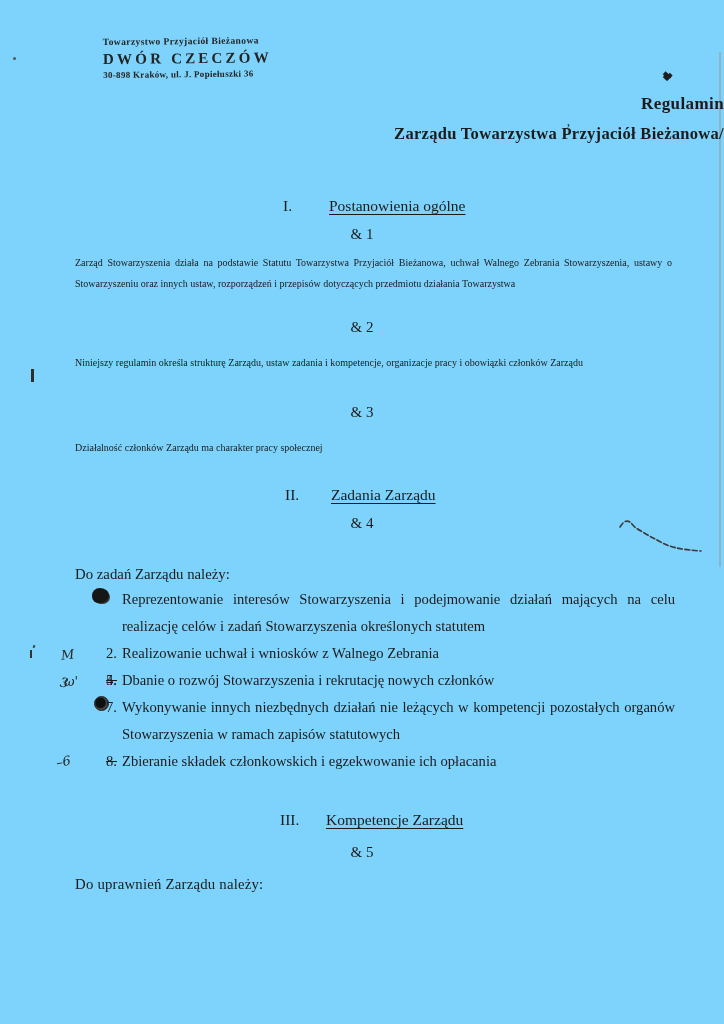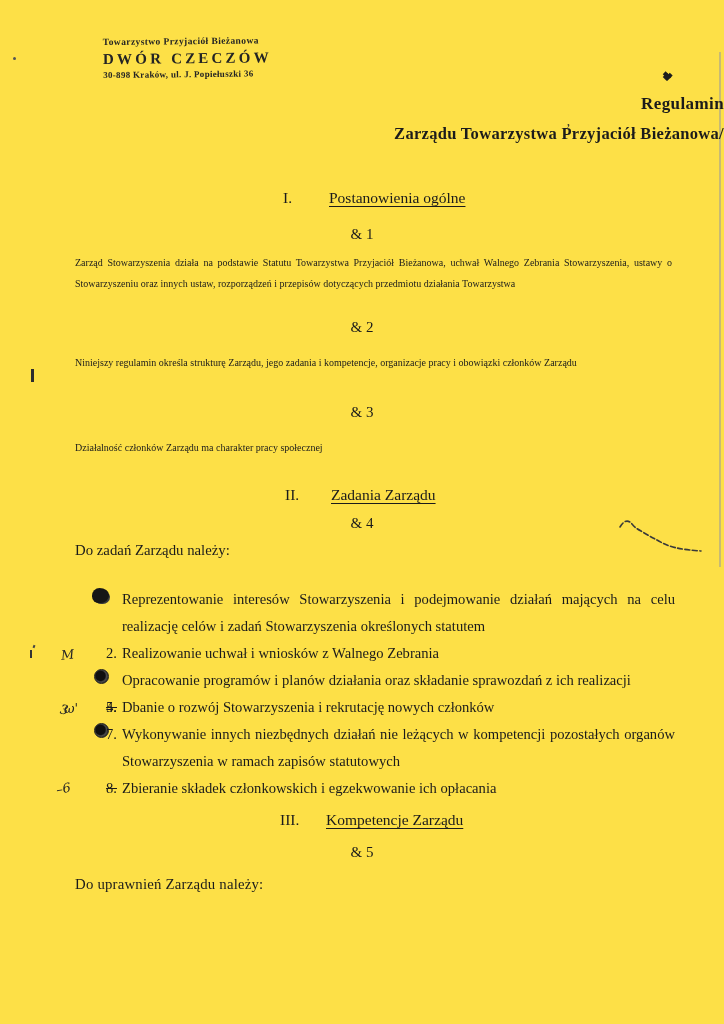--- a/index.html
+++ b/index.html
@@ -5,21 +5,21 @@
   html, body { margin: 0; padding: 0; }
   body {
     width: 724px; height: 1024px;
     background: #f4f4f2;
     font-family: "Liberation Serif", serif;
     overflow: hidden;
   }
   .page {
     position: relative;
     width: 724px; height: 1024px;
-    background: #fde047;
+    background: #7dd3fc;
     color: #1b1b1b;
   }
   .abs { position: absolute; }
 
   
   .stamp {
     left: 103px; top: 36px; width: 210px;
     transform: rotate(-0.6deg);
     color: #242424;
     line-height: 1.25;
@@ -30,38 +30,38 @@
 
   
   .title1 { left: 0; right: 0; top: 94px;  text-align: right; font-weight: bold; font-size: 17px; letter-spacing: 0.4px; }
   .title2 { left: 0; right: 0; top: 124px; text-align: right; font-weight: bold; font-size: 16.5px; letter-spacing: 0.3px; }
   .stray-apostrophe { left: 566px; top: 122px; font-size: 14px; color: #333; }
 
   
   .sec { font-size: 15.5px; white-space: nowrap; }
   .sec .numeral { display: inline-block; width: 46px; }
   .sec .heading { text-decoration: underline; text-underline-offset: 3px; }
-  .sec1 { left: 283px; top: 189px; }
+  .sec1 { left: 283px; top: 197px; }
   .sec2 { left: 285px; top: 486px; }
   .sec3 { left: 280px; top: 811px; }
 
   
   .amp { left: 0; right: 0; text-align: center; font-size: 15px; }
   .amp1 { top: 226px; } .amp2 { top: 319px; } .amp3 { top: 404px; }
   .amp4 { top: 515px; } .amp5 { top: 844px; }
 
   
   .para {
     left: 75px; width: 597px;
     font-size: 10px; line-height: 21.4px;
     text-align: justify;
   }
   .p1 { top: 252px; } .p2 { top: 352px; } .p3 { top: 437px; }
   .intro { left: 75px; font-size: 14.8px; }
-  .intro-tasks { top: 542px; }
+  .intro-tasks { top: 566px; }
   .intro-comp  { top: 876px; letter-spacing: 0.2px; }
 
   
   .tasklist { left: 75px; top: 586px; width: 600px; font-size: 14.6px; line-height: 27px; }
   .task { position: relative; padding-left: 47px; text-align: justify; }
   .task .num {
     position: absolute; left: 14px; width: 28px;
     text-align: right; white-space: nowrap;
   }
   .task .num.struck { text-decoration: line-through; text-decoration-thickness: 1.3px; }
@@ -132,21 +132,21 @@
   <div class="abs stray-apostrophe">’</div>
 
   <div class="abs sec sec1">
     <span class="numeral">I.</span><span class="heading">Postanowienia ogólne</span>
   </div>
 
   <div class="abs amp amp1">&amp; 1</div>
   <div class="abs para p1">Zarząd Stowarzyszenia działa na podstawie Statutu Towarzystwa Przyjaciół Bieżanowa, uchwał Walnego Zebrania Stowarzyszenia, ustawy o Stowarzyszeniu oraz innych ustaw, rozporządzeń i przepisów dotyczących przedmiotu działania Towarzystwa</div>
 
   <div class="abs amp amp2">&amp; 2</div>
-  <div class="abs para p2">Niniejszy regulamin określa strukturę Zarządu, jego zadania i kompetencje, organizacje pracy i obowiązki członków Zarządu</div>
+  <div class="abs para p2">Niniejszy regulamin określa strukturę Zarządu, ustaw zadania i kompetencje, organizacje pracy i obowiązki członków Zarządu</div>
 
   <div class="abs amp amp3">&amp; 3</div>
   <div class="abs para p3">Działalność członków Zarządu ma charakter pracy społecznej</div>
 
   <div class="abs sec sec2">
     <span class="numeral">II.</span><span class="heading">Zadania Zarządu</span>
   </div>
 
   <div class="abs amp amp4">&amp; 4</div>
   <div class="abs intro intro-tasks">Do zadań Zarządu należy:</div>
@@ -157,24 +157,20 @@
       <span class="blot"></span>
       <span class="txt">Reprezentowanie interesów  Stowarzyszenia i podejmowanie działań mających na celu realizację celów i zadań Stowarzyszenia określonych statutem</span>
     </div>
 
     <div class="task">
       <span class="hw hw-2">M</span>
       <span class="num">2.</span>
       <span class="txt">Realizowanie uchwał i wniosków z Walnego Zebrania</span>
     </div>
 
-    <div class="task">
-      <span class="blot-circled"></span>
-      <span class="txt">Opracowanie programów i planów działania oraz składanie sprawozdań z ich realizacji</span>
-    </div>
 
     <div class="task">
       <span class="hw hw-4">3</span>
       <span class="num struck">4.</span>
     </div>
 
     <div class="task">
       <span class="hw hw-5">ω'</span>
       <span class="num">5.</span>
       <span class="txt">Dbanie o rozwój Stowarzyszenia i rekrutację nowych członków</span>

